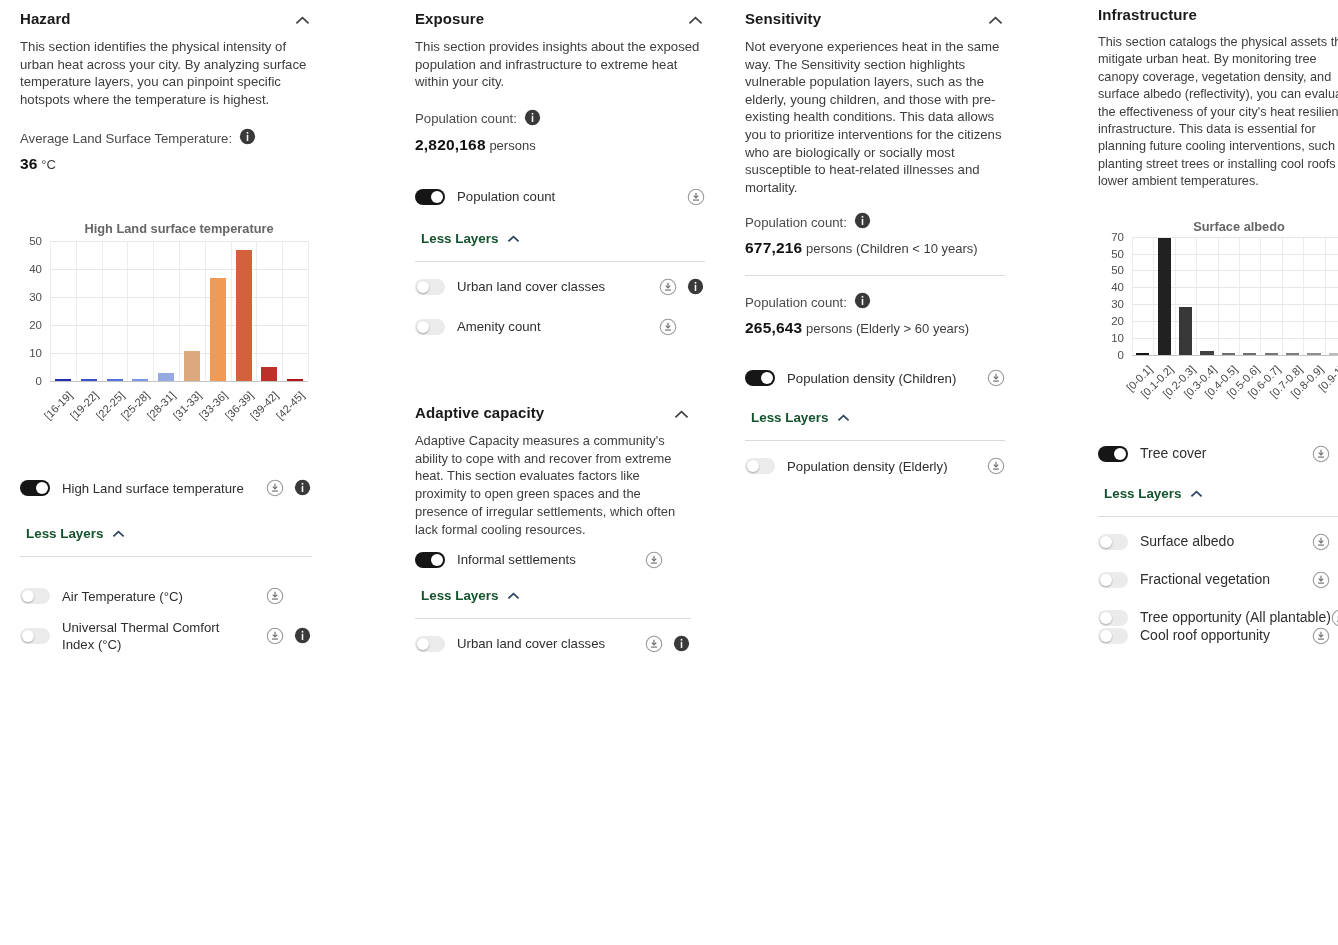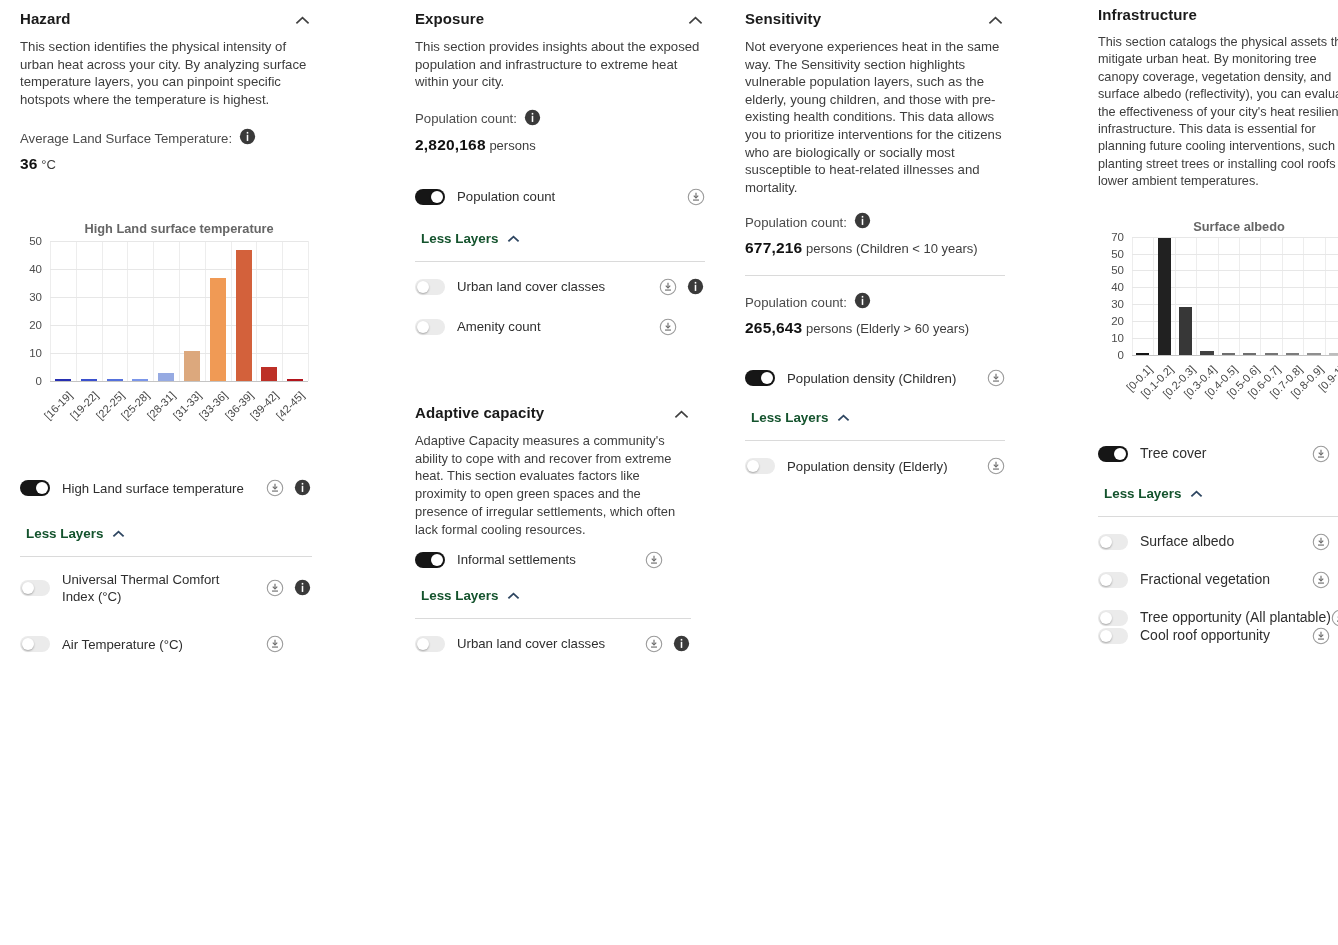--- a/index.html
+++ b/index.html
@@ -129,52 +129,52 @@
             </svg></span>
         </span>
     </div>
     <button class="less" style="margin-top:28px;">
       <span>Less Layers</span>
       <span class="i-chev-sm"><svg viewBox="0 0 14 8" width="13" height="8">
             <path d="M1.5 6.5 L7 1.5 L12.5 6.5" fill="none" stroke="#2e4661" stroke-width="2"></path>
           </svg></span>
     </button>
     <hr class="divider" style="margin-top:14px;">
+    <div class="row" style="margin-top:30px;">
+      <button class="toggle">
+          <span class="knob"></span>
+        </button>
+      <span class="row-label">Air Temperature (°C)</span>
+      <span class="icons">
+          <span class="icon-slot i-dl"><svg viewBox="0 0 20 20" width="18" height="18">
+              <circle cx="10" cy="10" r="8.6" fill="none" stroke="#9a9a9a" stroke-width="1.2"></circle>
+              <path d="M10 5.2v5.2" stroke="#6f6f6f" stroke-width="1.3" fill="none"></path>
+              <path d="M7.5 8.5 L10 11 L12.5 8.5" fill="none" stroke="#6f6f6f" stroke-width="1.3"></path>
+              <path d="M6.7 13.4h6.6" stroke="#6f6f6f" stroke-width="1.3"></path>
+            </svg></span>
+          <span class="icon-slot"></span>
+        </span>
+    </div>
     <div class="row" style="margin-top:14px;">
       <button class="toggle">
           <span class="knob"></span>
         </button>
       <span class="row-label" style="max-width:172px;">Universal Thermal Comfort Index (°C)</span>
       <span class="icons">
           <span class="icon-slot i-dl"><svg viewBox="0 0 20 20" width="18" height="18">
               <circle cx="10" cy="10" r="8.6" fill="none" stroke="#9a9a9a" stroke-width="1.2"></circle>
               <path d="M10 5.2v5.2" stroke="#6f6f6f" stroke-width="1.3" fill="none"></path>
               <path d="M7.5 8.5 L10 11 L12.5 8.5" fill="none" stroke="#6f6f6f" stroke-width="1.3"></path>
               <path d="M6.7 13.4h6.6" stroke="#6f6f6f" stroke-width="1.3"></path>
             </svg></span>
           <span class="icon-slot i-info"><svg viewBox="0 0 20 20" width="17" height="17">
               <circle cx="10" cy="10" r="9" fill="#3a3a3a"></circle>
               <rect x="9.1" y="4.6" width="1.8" height="2" fill="#fff"></rect>
               <rect x="9.1" y="8" width="1.8" height="7.2" fill="#fff"></rect>
             </svg></span>
-        </span>
-    </div>
-    <div class="row" style="margin-top:30px;">
-      <button class="toggle">
-          <span class="knob"></span>
-        </button>
-      <span class="row-label">Air Temperature (°C)</span>
-      <span class="icons">
-          <span class="icon-slot i-dl"><svg viewBox="0 0 20 20" width="18" height="18">
-              <circle cx="10" cy="10" r="8.6" fill="none" stroke="#9a9a9a" stroke-width="1.2"></circle>
-              <path d="M10 5.2v5.2" stroke="#6f6f6f" stroke-width="1.3" fill="none"></path>
-              <path d="M7.5 8.5 L10 11 L12.5 8.5" fill="none" stroke="#6f6f6f" stroke-width="1.3"></path>
-              <path d="M6.7 13.4h6.6" stroke="#6f6f6f" stroke-width="1.3"></path>
-            </svg></span>
-          <span class="icon-slot"></span>
         </span>
     </div>
   </section>
 
   <section class="col" style="left:415px;width:290px;">
     <div class="sec-head">
       <h2 class="sec-title">Exposure</h2>
       <button class="chev-btn"><span class="i-chev-lg"><svg viewBox="0 0 16 9" width="15" height="9">
               <path d="M1.5 7.5 L8 1.5 L14.5 7.5" fill="none" stroke="#404040" stroke-width="1.8"></path>
             </svg></span></button>

